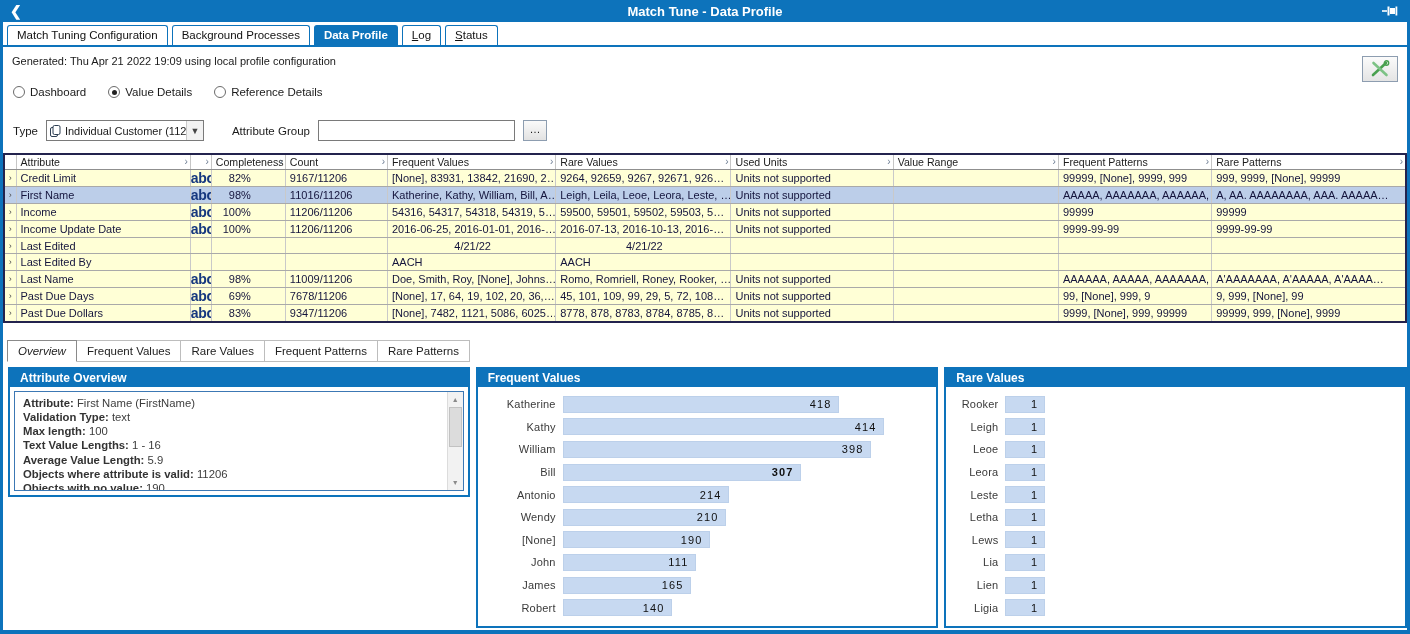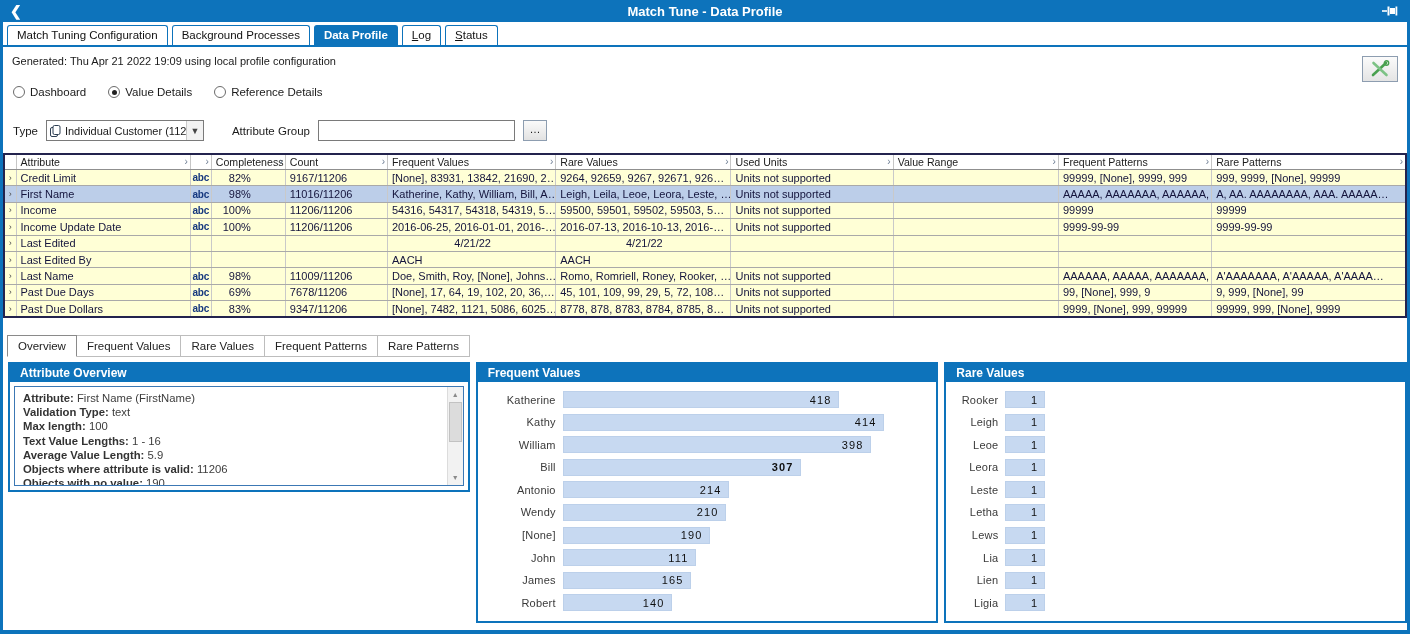--- a/index.html
+++ b/index.html
@@ -44,28 +44,28 @@
   table.grid { border-collapse:collapse; table-layout:fixed; width:1404px; border:2px solid #23234e; }
   .grid th { background:#fff; border-right:1px solid #c6c6c6; border-bottom:1px solid #8f8f8f; font-weight:normal;
              font-size:10.6px; text-align:left; padding:1px 10px 1px 4px; position:relative; height:15px; color:#1c1c1c;
              overflow:hidden; white-space:nowrap; }
   .grid th .chev { position:absolute; right:2px; top:1px; color:#6f7f95; font-size:10px; }
   .grid td { font-size:11px; color:#14143c; border-right:1px solid #c9c9c9; border-bottom:1px solid #a9a9a9;
              padding:0 2px 0 4px; height:16.4px; overflow:hidden; white-space:nowrap; }
   tr.norm td { background:#ffffd6; }
   tr.sel td  { background:#bccee9; }
   td.exp { text-align:center; padding:0; color:#4c4c4c; font-size:9px; }
-  td.abc { color:#16387f; font-weight:bold; font-size:10px; text-align:center; padding:0; letter-spacing:-0.3px; }
+  td.abc { color:#16387f; font-weight:bold; font-size:14px; text-align:center; padding:0; letter-spacing:-0.3px; }
   td.comp { text-align:right; padding-right:34px; }
   td.centerv { text-align:center; }
 
   
   .subtabs { margin-top:17px; padding-left:4px; display:flex; }
   .subtab { border:1px solid #bdbdbd; border-left:none; padding:4px 10px; font-size:11.5px; background:#fff; color:#222; cursor:pointer; }
-  .subtab:first-child { border-left:1px solid #9b9b9b; }
+  .subtab:first-child { border-left:1px solid #9b9b9b;font-style:italic; }
   .subtab.active { border:1px solid #8a8a8a; border-bottom:1px solid #fff; }
 
   
   .panels { display:flex; gap:6px; padding:5px 0 4px 5px; align-items:flex-start; }
   .panel { border:2px solid #0d73bb; background:#fff; }
   .phead { background:#0d73bb; color:#fff; font-weight:bold; font-size:12px; padding:2px 10px 3px 10px; height:18px; }
   .panel.ov { width:462px; height:130px; }
   .panel.ch { width:463px; height:261px; }
   .ovbox { margin:4px; border:1px solid #3c78b4; height:100px; position:relative; overflow:hidden; }
   .ovlines { padding:4px 20px 0 8px; font-size:11.3px; color:#3d3d3d; line-height:14.2px; }

